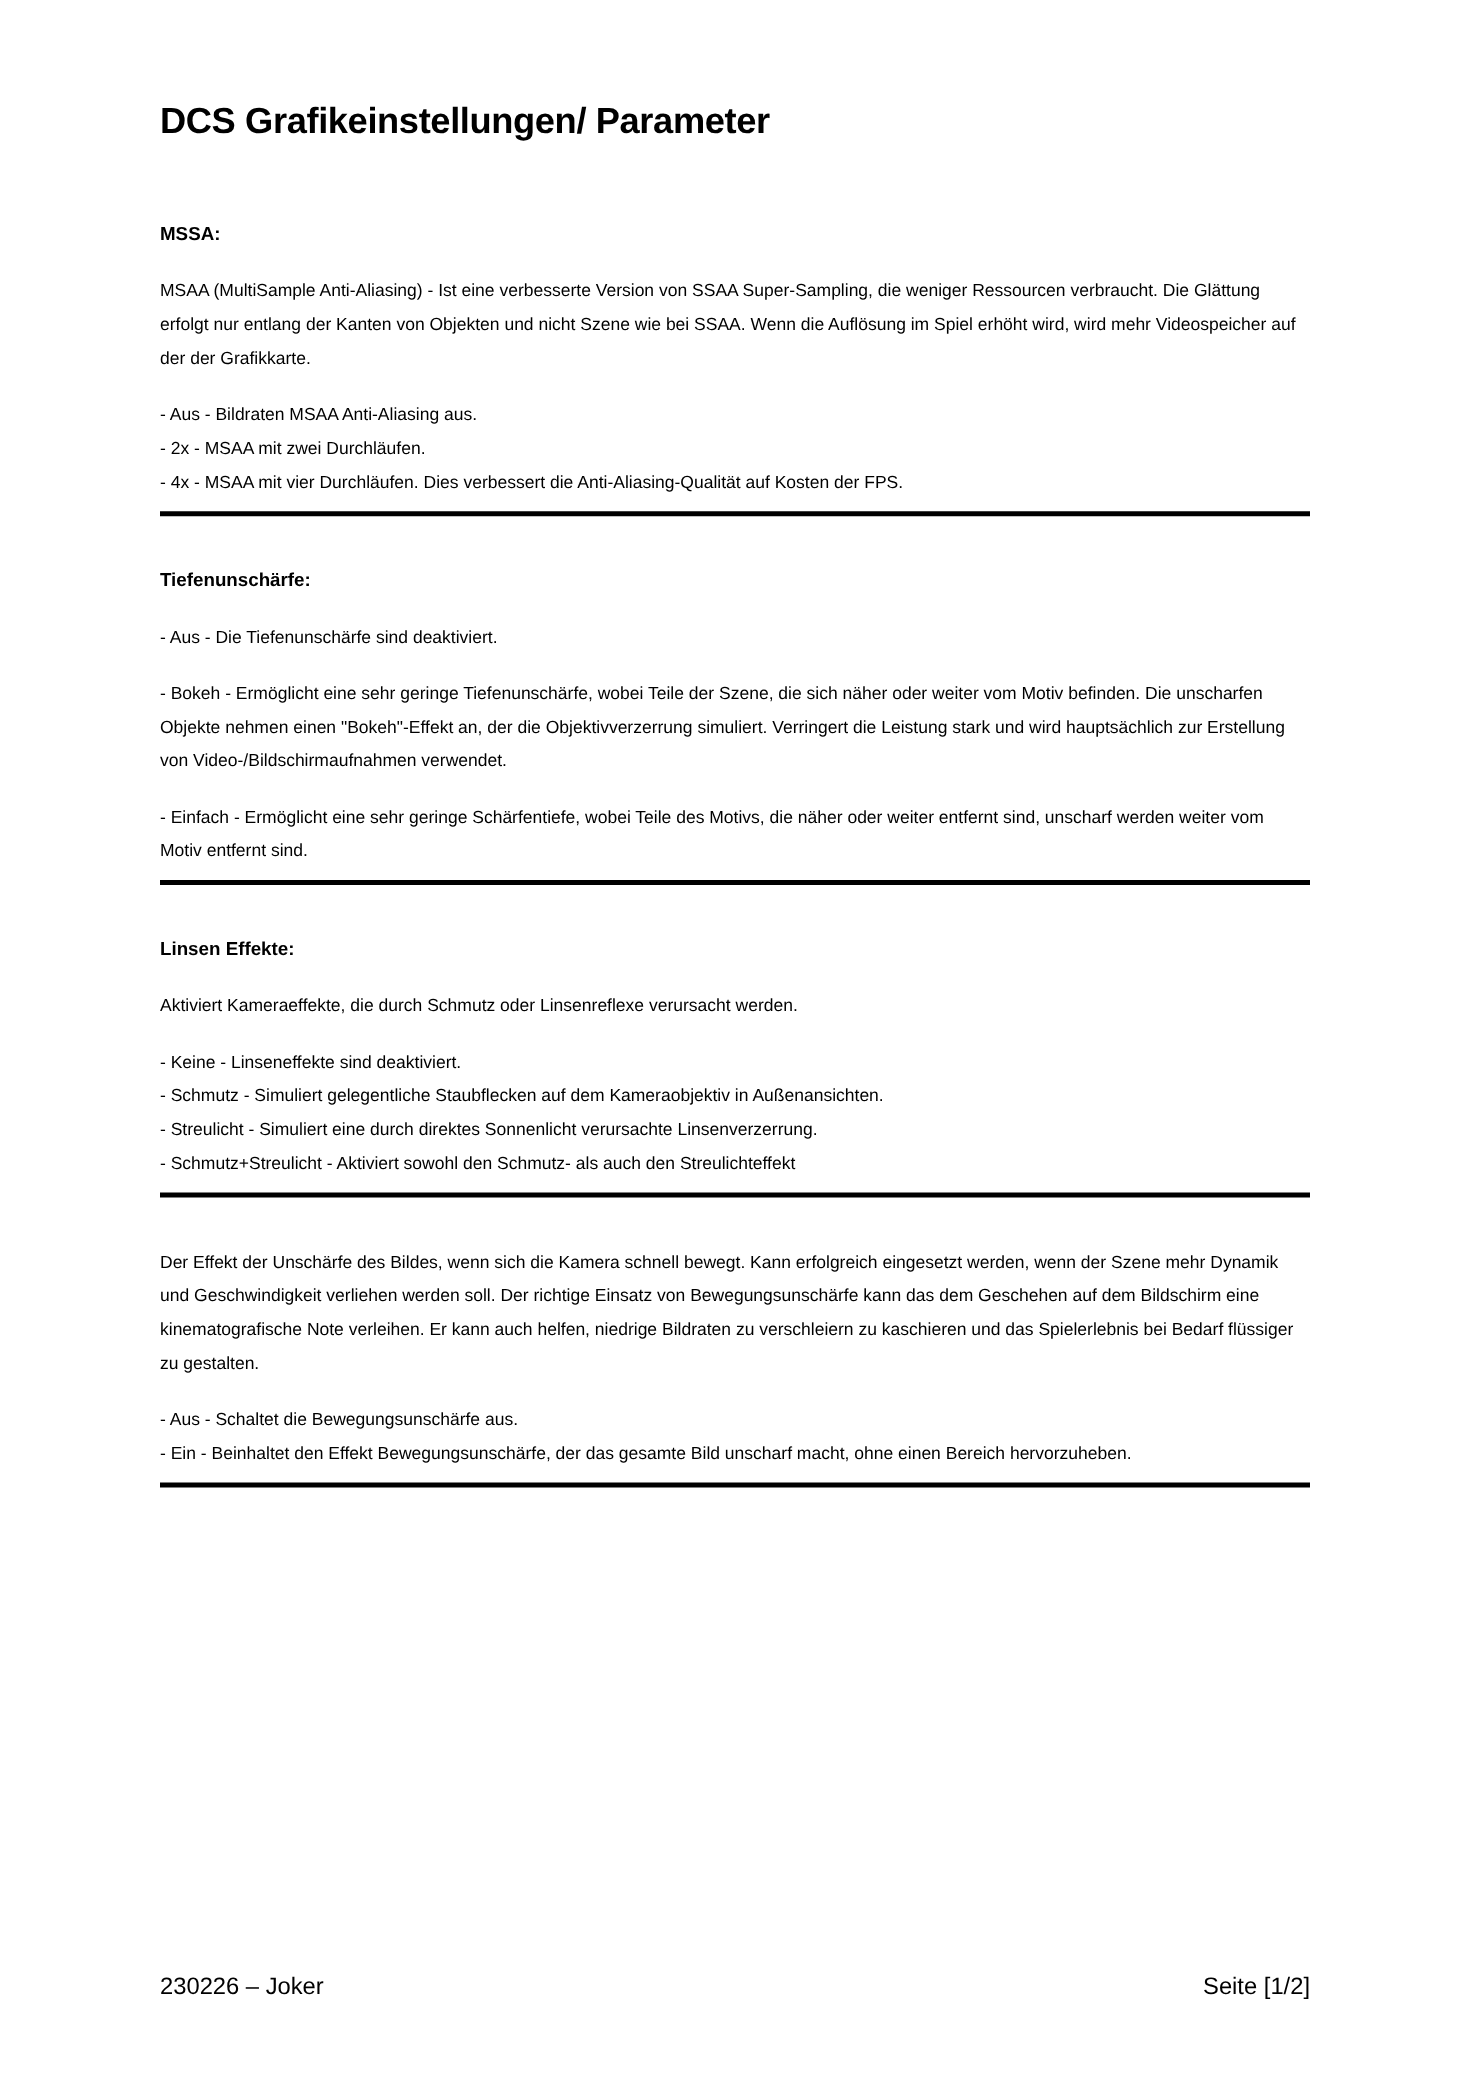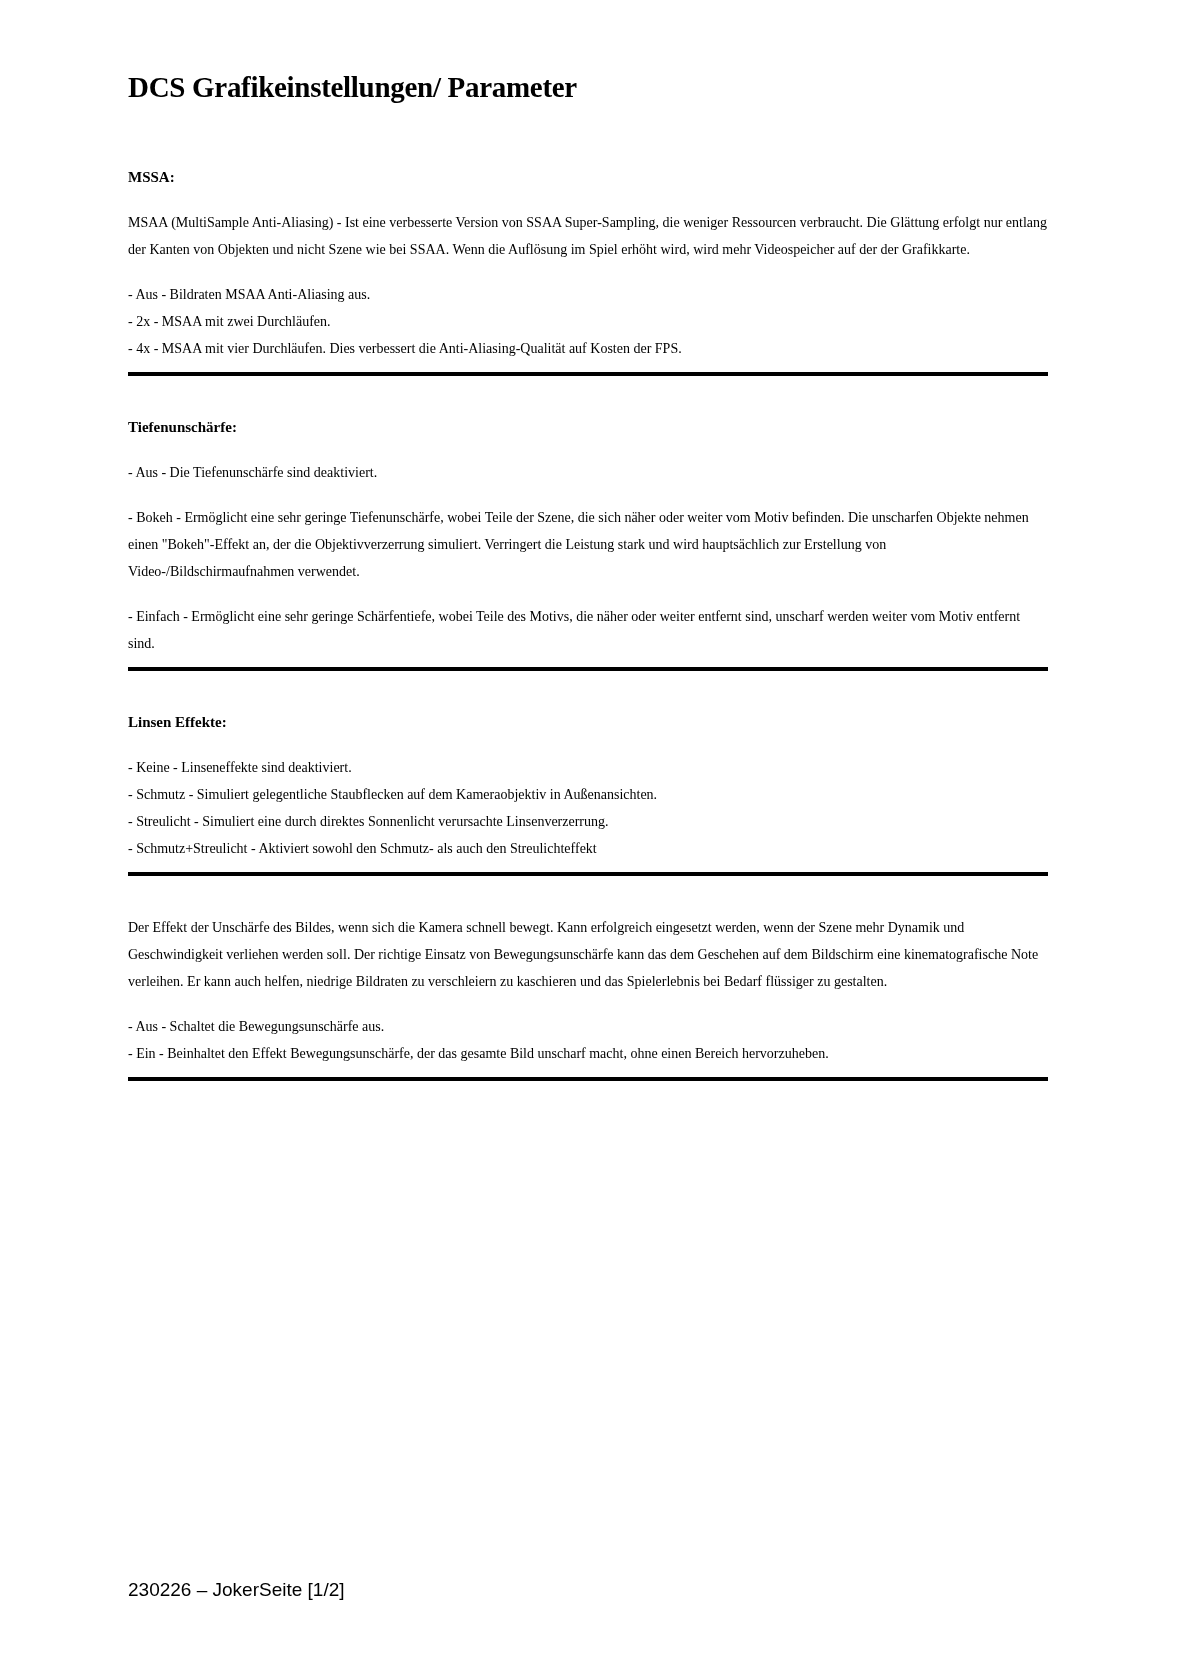--- a/index.html
+++ b/index.html
@@ -12,23 +12,22 @@
     width: 1179px;
     height: 1674px;
     background: #ffffff;
     color: #000000;
     font-family: "Liberation Sans", sans-serif;
     overflow: hidden;
   }
   .content {
     position: absolute;
     left: 128px;
-    top: 68px;
+    top: 78px;
     width: 920px;
-    font-family: Liberation Serif, serif;
   }
   .doc-title {
     font-size: 29px;
     font-weight: bold;
     line-height: 38px;
     margin: 0 0 58px 0;
     letter-spacing: -0.3px;
   }
   .section {
     margin-top: 38px;
@@ -53,20 +52,21 @@
     border: none;
     border-top: 4px solid #000000;
     margin: 10px 0 0 0;
   }
   .footer {
     position: absolute;
     left: 128px;
     top: 1576px;
     width: 920px;
     display: flex;
+    justify-content: space-between;
     font-size: 19px;
     line-height: 27px;
   }
 </style>
 </head>
 <body>
 
 <div class="page">
   <div class="content">
 
@@ -84,20 +84,21 @@
     <div class="section">
       <h2 class="section-heading">Tiefenunschärfe:</h2>
       <p class="block">- Aus - Die Tiefenunschärfe sind deaktiviert.</p>
       <p class="block">- Bokeh - Ermöglicht eine sehr geringe Tiefenunschärfe, wobei Teile der Szene, die sich näher oder weiter vom Motiv befinden. Die unscharfen Objekte nehmen einen "Bokeh"-Effekt an, der die Objektivverzerrung simuliert. Verringert die Leistung stark und wird hauptsächlich zur Erstellung von Video-/Bildschirmaufnahmen verwendet.</p>
       <p class="block">- Einfach - Ermöglicht eine sehr geringe Schärfentiefe, wobei Teile des Motivs, die näher oder weiter entfernt sind, unscharf werden weiter vom Motiv entfernt sind.</p>
       <div class="divider"></div>
     </div>
 
     <div class="section">
       <h2 class="section-heading">Linsen Effekte:</h2>
+      <p class="block">Aktiviert Kameraeffekte, die durch Schmutz oder Linsenreflexe verursacht werden.</p>
       <p class="block">- Keine - Linseneffekte sind deaktiviert.
 - Schmutz - Simuliert gelegentliche Staubflecken auf dem Kameraobjektiv in Außenansichten.
 - Streulicht - Simuliert eine durch direktes Sonnenlicht verursachte Linsenverzerrung.
 - Schmutz+Streulicht - Aktiviert sowohl den Schmutz- als auch den Streulichteffekt</p>
       <div class="divider"></div>
     </div>
 
     <div class="section">
       <p class="block">Der Effekt der Unschärfe des Bildes, wenn sich die Kamera schnell bewegt. Kann erfolgreich eingesetzt werden, wenn der Szene mehr Dynamik und Geschwindigkeit verliehen werden soll. Der richtige Einsatz von Bewegungsunschärfe kann das dem Geschehen auf dem Bildschirm eine kinematografische Note verleihen. Er kann auch helfen, niedrige Bildraten zu verschleiern zu kaschieren und das Spielerlebnis bei Bedarf flüssiger zu gestalten.</p>
       <p class="block">- Aus - Schaltet die Bewegungsunschärfe aus.

